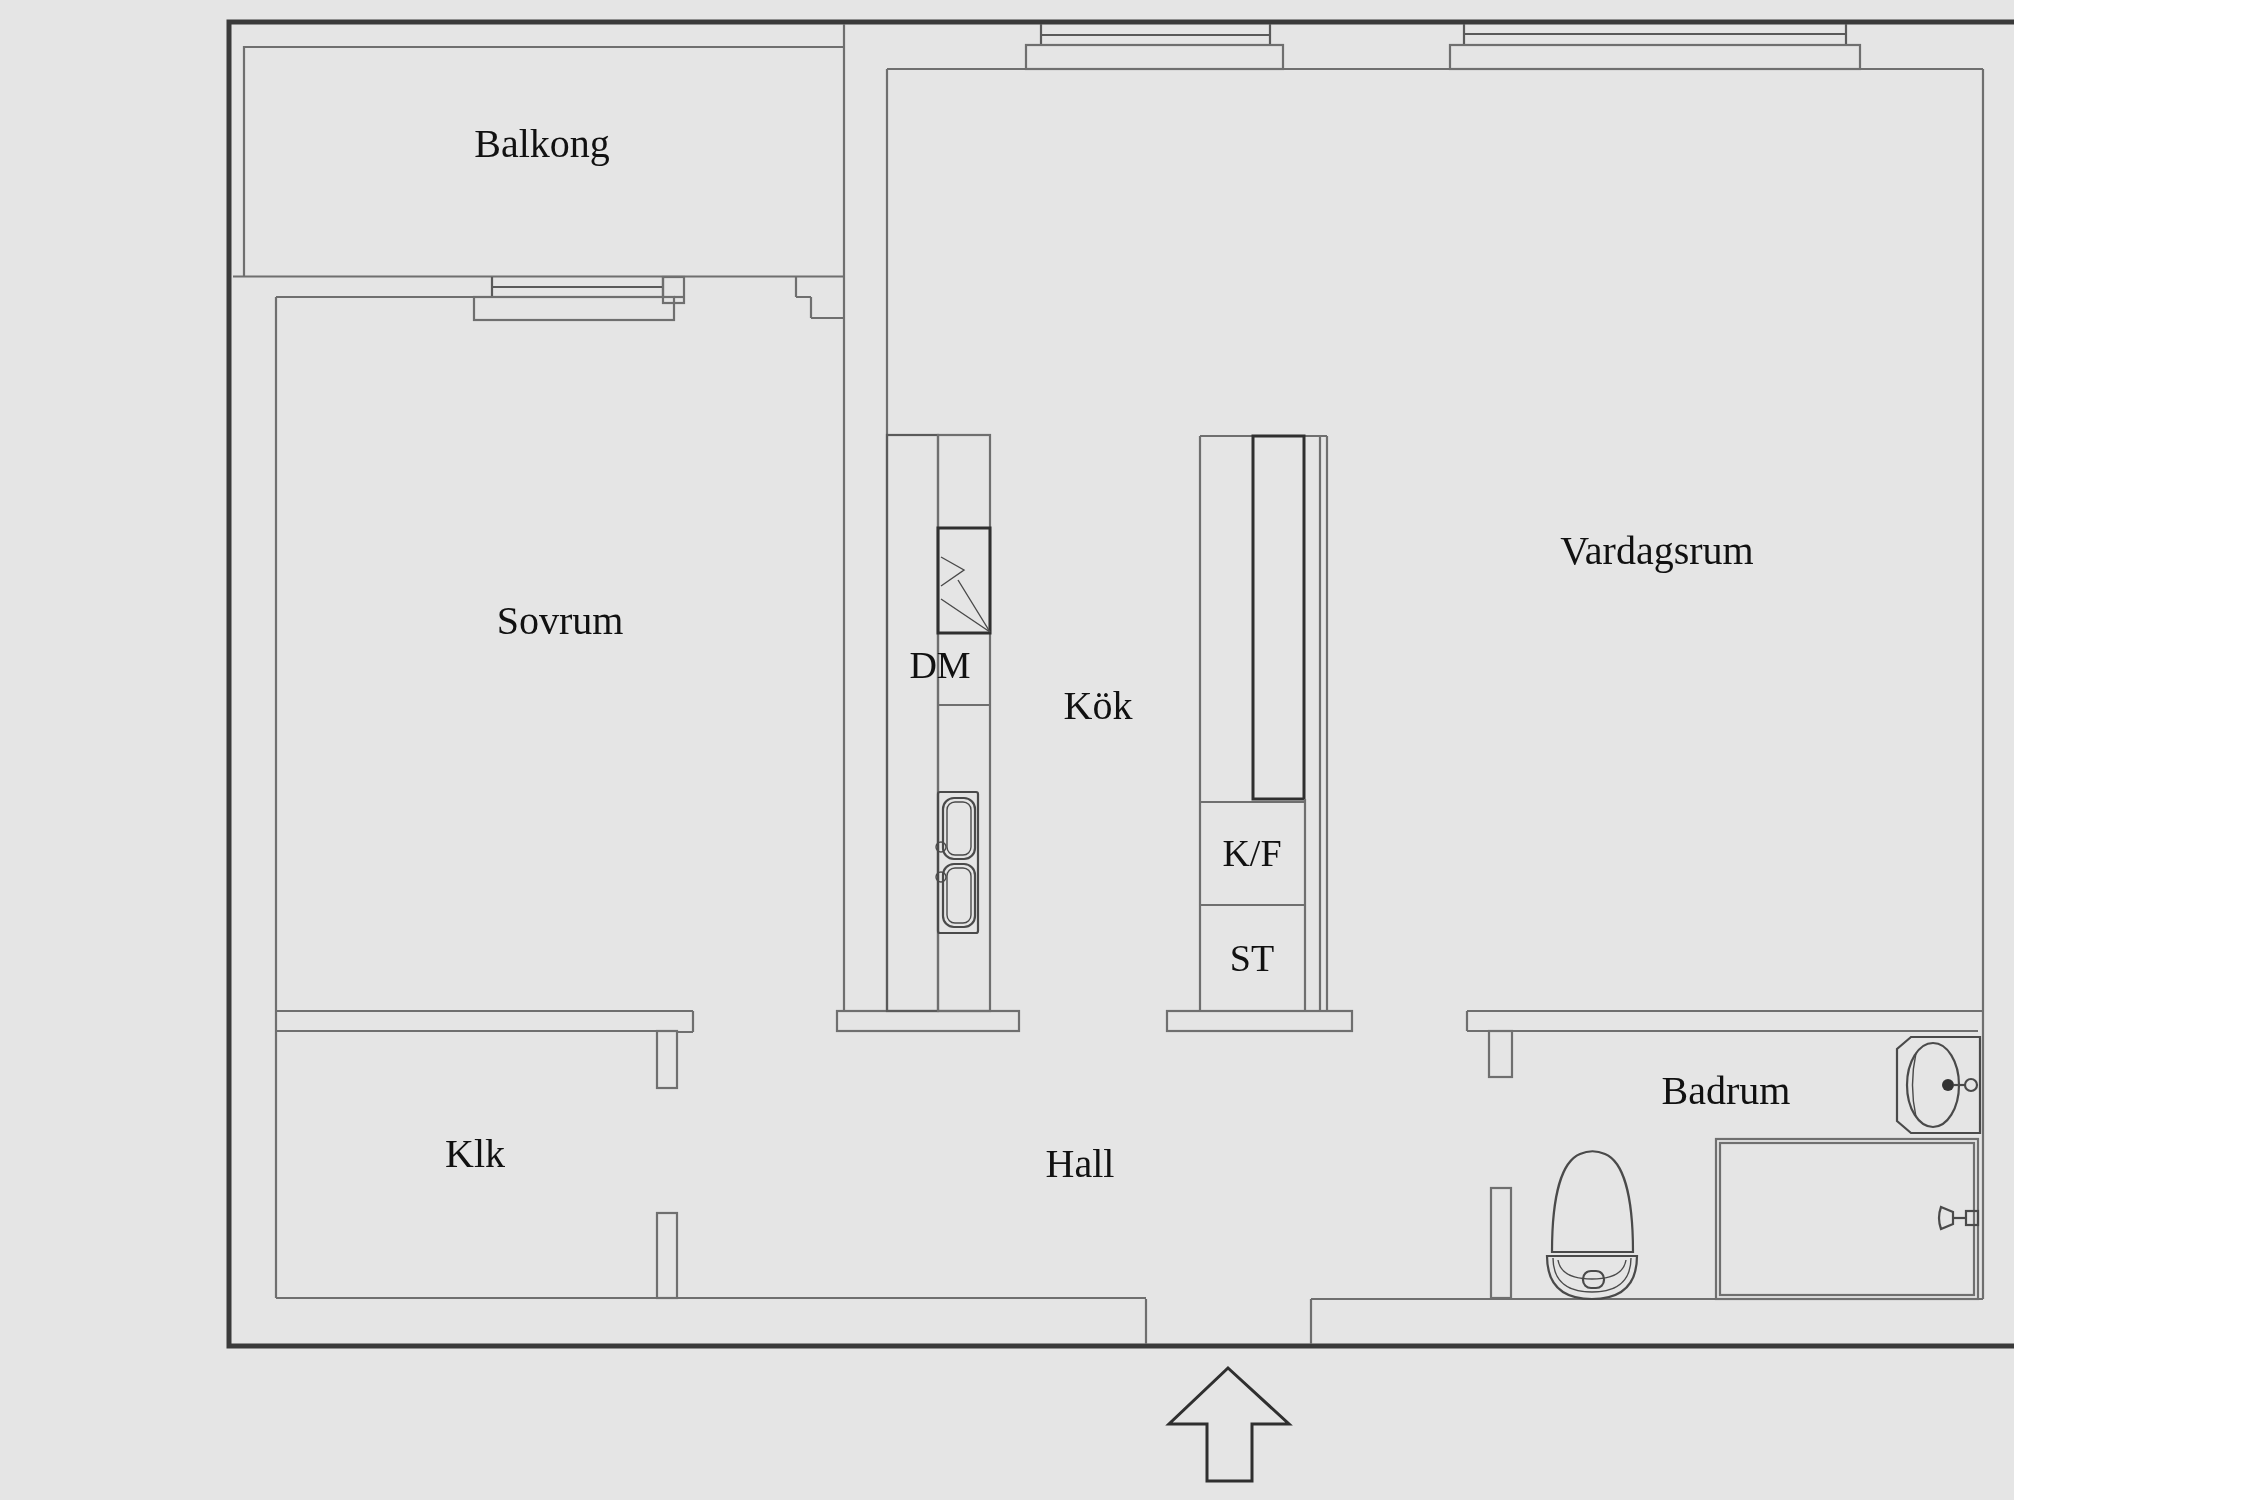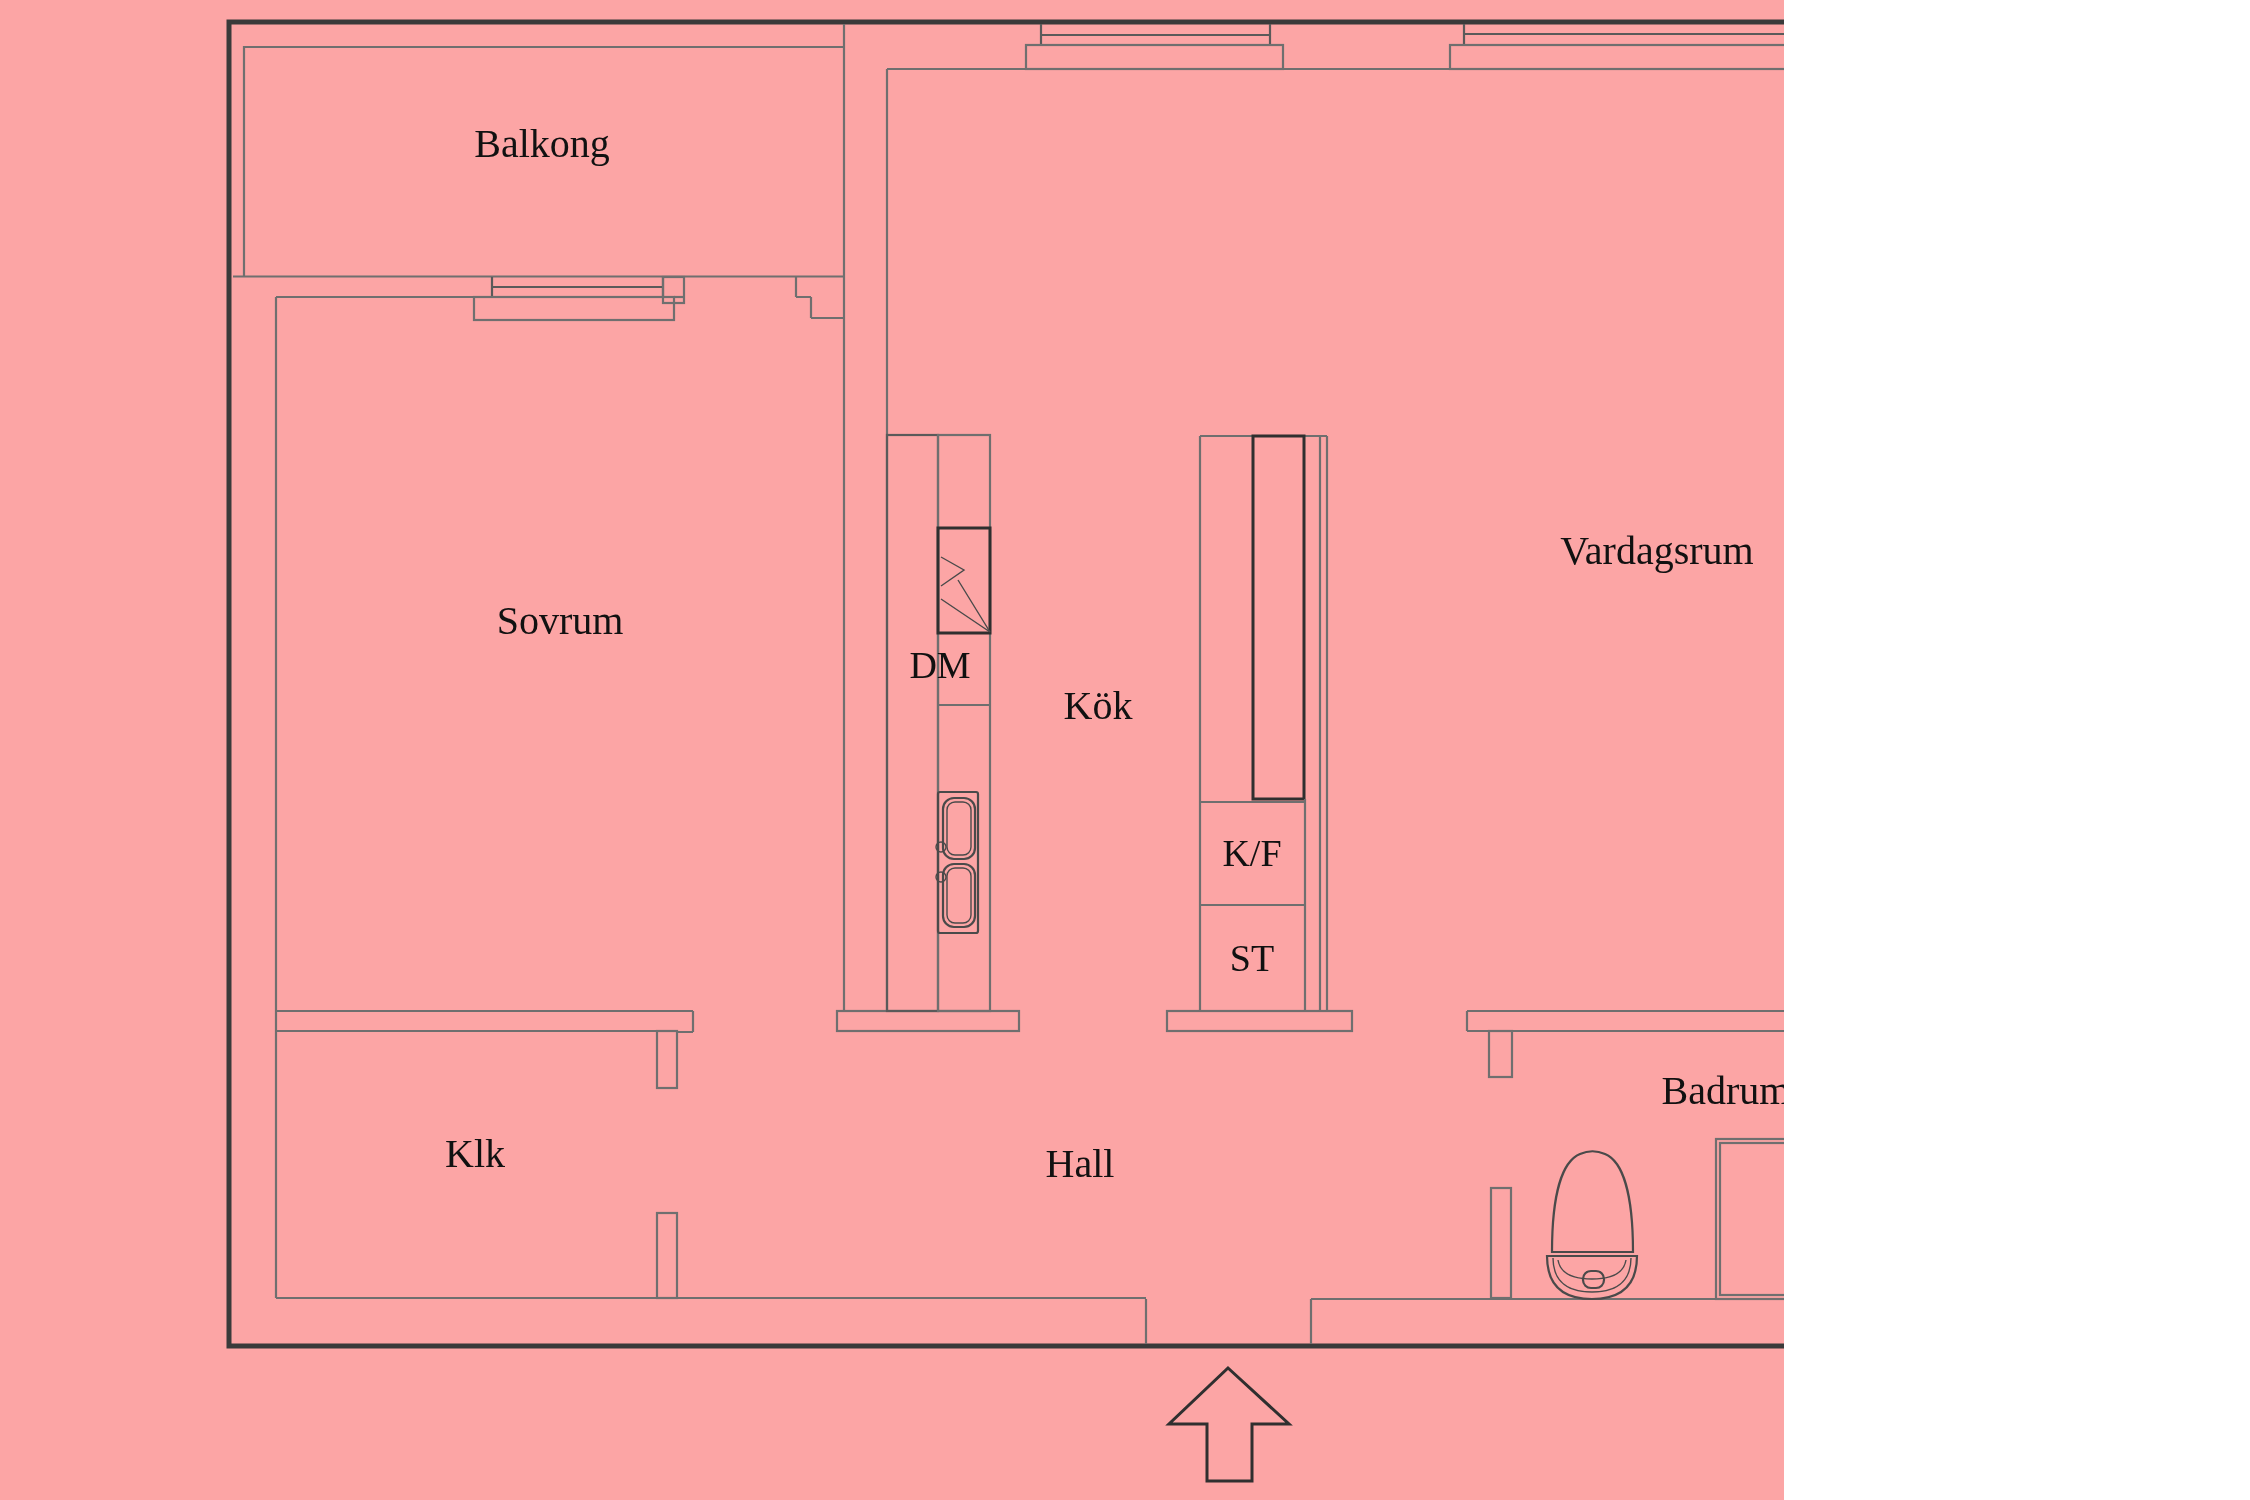--- a/index.html
+++ b/index.html
@@ -1,16 +1,16 @@
 <!DOCTYPE html>
 <html><head>
 <meta charset="utf-8">
 <style>
   html,body{margin:0;padding:0;background:#ffffff;}
-  .stage{position:relative;width:1784px;height:1500px;background:#fca5a5;overflow:hidden;}
+  .stage{position:relative;width:2014px;height:1500px;background:#e5e5e5;overflow:hidden;}
   svg{display:block;}
   text.room-label{font-family:"Liberation Serif","DejaVu Serif",serif;font-size:40px;fill:#111111;}
   text.fixture-label{font-family:"Liberation Serif","DejaVu Serif",serif;font-size:38px;fill:#111111;}
   .outer-wall{stroke:#3a3a3a;stroke-width:5;fill:none;}
   .wall{stroke:#6f6f6f;stroke-width:2.2;fill:none;}
   .wall-dark{stroke:#5a5a5a;stroke-width:2.2;fill:none;}
   .fixture{stroke:#4a4a4a;stroke-width:2.2;fill:none;}
   .fixture-thin{stroke:#4a4a4a;stroke-width:1.4;fill:none;}
   .fixture-bold{stroke:#2f2f2f;stroke-width:3;fill:none;}
   .filled{fill:#333333;stroke:none;}

